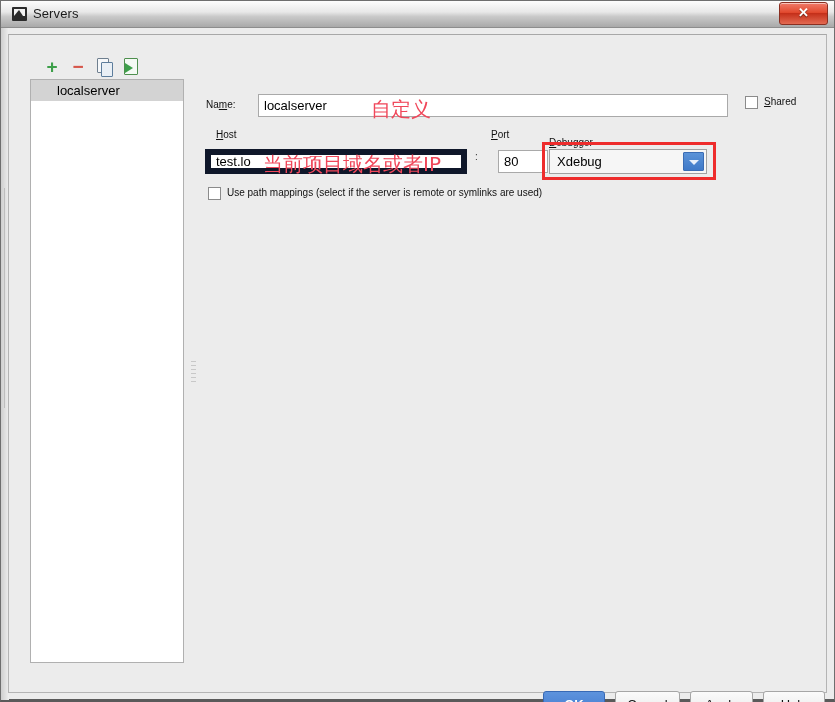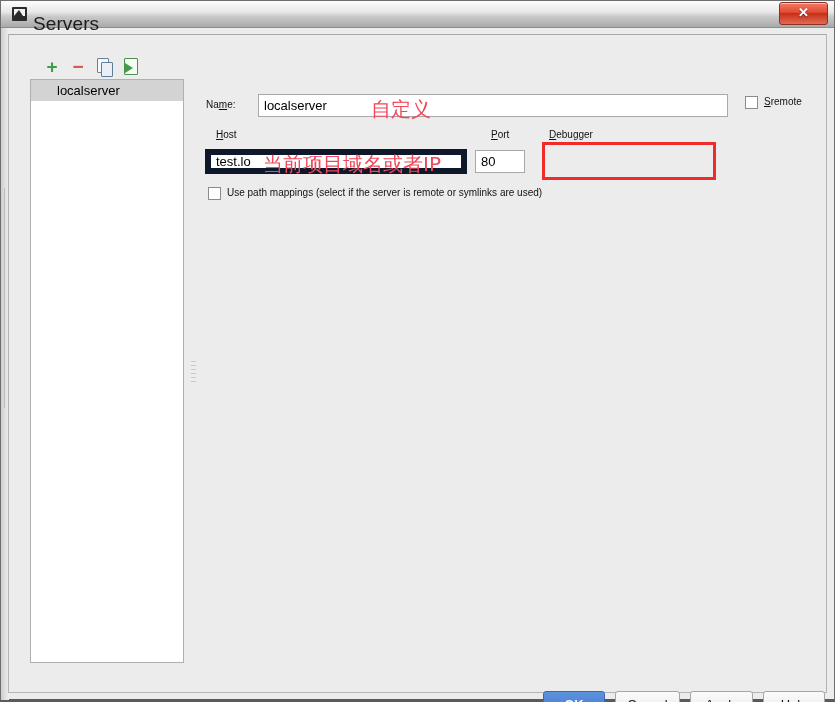--- a/index.html
+++ b/index.html
@@ -58,22 +58,22 @@
     content: "";
     position: absolute;
     left: 2px; top: 3px;
     width: 0; height: 0;
     border-left: 5px solid transparent;
     border-right: 4px solid transparent;
     border-bottom: 6px solid #2b2b2b;
   }
   .title-text {
     position: absolute;
-    left: 32px; top: 12px;
-    font-size: 19px;
+    left: 32px; top: 5px;
+    font-size: 13px;
     color: #1b1b1b;
     letter-spacing: 0.1px;
   }
   .close-btn {
     position: absolute;
     right: 6px; top: 1px;
     width: 47px; height: 21px;
     border-radius: 3px;
     border: 1px solid #8a2f21;
     background: linear-gradient(to bottom, #f07b6a 0%, #e24a2f 45%, #c5301a 50%, #e36a52 100%);
@@ -254,26 +254,26 @@
     background: #ffffff;
     border: 1px solid #8b8b8b;
     box-sizing: border-box;
     cursor: pointer;
   }
   .lbl-shared { left: 563px; top: 17px; cursor: pointer; }
 
   
   .lbl-host   { left: 15px;   top: 50px; }
   .lbl-port   { left: 290px; top: 50px; }
-  .lbl-dbg    { left: 348px; top: 50px; }
+  .lbl-dbg    { left: 348px; top: 58px; }
 
   .fld-host   { left: 4px;   top: 70px; width: 262px; height: 25px; }
   .colon      { left: 274px; top: 72px; color: #333; }
   .ann-host   { left: 62px;  top: 72px; }
-  .fld-port   { left: 274px; top: 71px; width: 50px; height: 23px; }
+  .fld-port   { left: 297px; top: 71px; width: 50px; height: 23px; }
 
   .combo {
     position: absolute;
     left: 348px; top: 70px;
     width: 158px; height: 25px;
     box-sizing: border-box;
     background: #f6f6f6;
     border: 1px solid #a1a1a1;
     cursor: pointer;
   }
@@ -400,31 +400,35 @@
         <div class="grip"></div>
       </div>
 
       <div class="form">
 
         <div class="lbl lbl-name"><span>Na</span><span class="mn">m</span><span>e:</span></div>
         <input class="textfield fld-name" type="text" value="localserver" style="">
         <div class="annotation ann-name">自定义</div>
 
         <div class="shared-box"></div>
-        <div class="lbl lbl-shared"><span class="mn">S</span><span>remote</span></div>
+        <div class="lbl lbl-shared"><span class="mn">S</span><span>hared</span></div>
 
         <div class="lbl lbl-host"><span class="mn">H</span><span>ost</span></div>
         <div class="lbl lbl-port"><span class="mn">P</span><span>ort</span></div>
         <div class="lbl lbl-dbg"><span class="mn">D</span><span>ebugger</span></div>
 
         <input class="textfield focused fld-host" type="text" value="test.lo" style="">
         <div class="annotation ann-host">当前项目域名或者IP</div>
         <div class="lbl colon">:</div>
         <input class="textfield fld-port" type="text" value="80" style="">
 
+        <div class="combo">
+          <div class="combo-value">Xdebug</div>
+          <div class="combo-arrow"></div>
+        </div>
         <div class="hl-rect"></div>
 
         <div class="pm-box"></div>
         <div class="lbl lbl-pm">Use path mappings (select if the server is remote or symlinks are used)</div>
       </div>
 
       <div class="btn btn-ok">OK</div>
       <div class="btn btn-cancel">Cancel</div>
       <div class="btn btn-apply"><span class="mn">A</span><span>pply</span></div>
       <div class="btn btn-help">Help</div>

